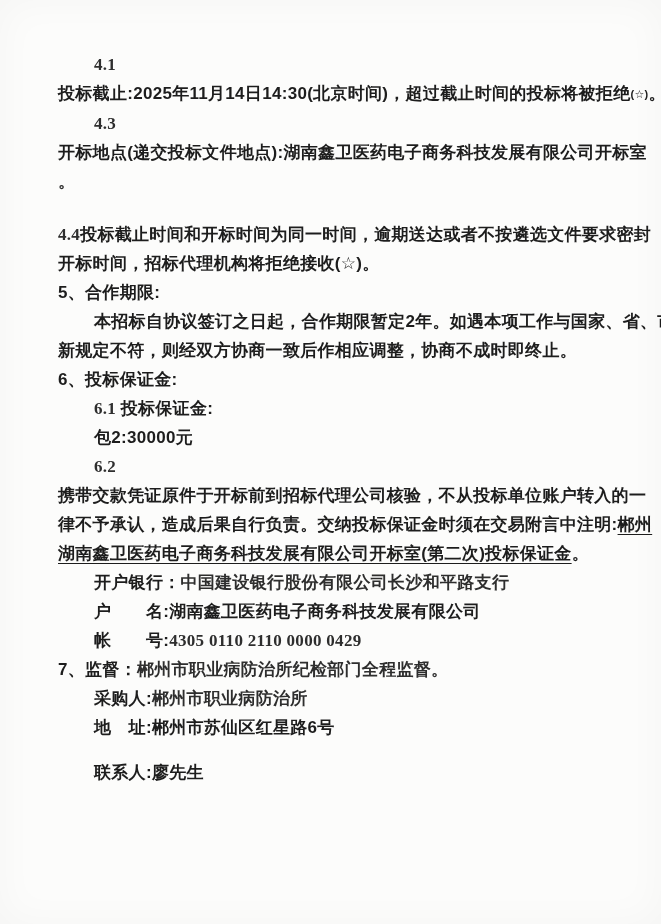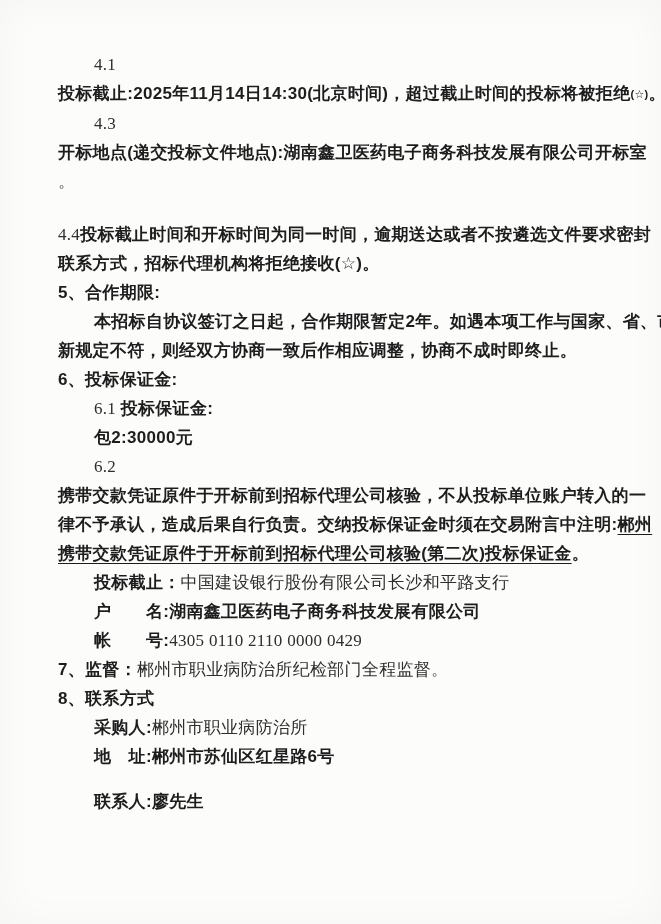--- a/index.html
+++ b/index.html
@@ -26,21 +26,21 @@
   
   .b {
     font-family: "Liberation Sans", "DejaVu Sans", sans-serif;
     font-weight: 700;
     color: #1d1d1d;
     margin-top: 24px;
   }
   
   .r {
     font-family: "Liberation Serif", "DejaVu Serif", serif;
-    font-weight: 400;
+    font-weight: 700;
     color: #2e2e2e;
   }
   .u { text-decoration: underline; text-underline-offset: 4px; text-decoration-thickness: 1px; }
   .st { font-size: 11px; vertical-align: 1px; }
   .gap-lg { height: 24px; }
   .gap-sm { height: 16px; }
 </style>
 </head>
 <body>
 
@@ -54,52 +54,51 @@
   <p class="line ind"><span class="r">4.3</span></p>
 
   <p class="line"><span class="b">开标地点(递交投标文件地点):湖南鑫卫医药电子商务科技发展有限公司开标室</span></p>
 
   <p class="line"><span class="r">。</span></p>
 
   <div class="gap-lg"></div>
 
   <p class="line"><span class="r">4.4</span><span class="b">投标截止时间和开标时间为同一时间，逾期送达或者不按遴选文件要求密封</span></p>
 
-  <p class="line"><span class="b">联系方式，招标代理机构将拒绝接收(☆)。</span></p>
+  <p class="line"><span class="b">开标时间，招标代理机构将拒绝接收(☆)。</span></p>
 
   <p class="line"><span class="b">5、合作期限:</span></p>
 
   <p class="line ind"><span class="b">本招标自协议签订之日起，合作期限暂定2年。如遇本项工作与国家、省、市</span></p>
 
   <p class="line"><span class="b">新规定不符，则经双方协商一致后作相应调整，协商不成时即终止。</span></p>
 
   <p class="line"><span class="b">6、投标保证金:</span></p>
 
   <p class="line ind"><span class="r">6.1 </span><span class="b">投标保证金:</span></p>
 
   <p class="line ind"><span class="b">包2:30000元</span></p>
 
   <p class="line ind"><span class="r">6.2</span></p>
 
 
   <p class="line"><span class="b">携带交款凭证原件于开标前到招标代理公司核验，不从投标单位账户转入的一</span></p>
 
   <p class="line"><span class="b">律不予承认，造成后果自行负责。交纳投标保证金时须在交易附言中注明:</span><span class="b u">郴州</span></p>
 
-  <p class="line"><span class="b u">携带交款凭证原件于开标前到招标代理公司核验(第二次)投标保证金</span><span class="b">。</span></p>
+  <p class="line"><span class="b u">湖南鑫卫医药电子商务科技发展有限公司开标室(第二次)投标保证金</span><span class="b">。</span></p>
 
-  <p class="line ind"><span class="b">投标截止：</span><span class="r">中国建设银行股份有限公司长沙和平路支行</span></p>
+  <p class="line ind"><span class="b">开户银行：</span><span class="r">中国建设银行股份有限公司长沙和平路支行</span></p>
 
   <p class="line ind"><span class="b">户　　名:</span><span class="b">湖南鑫卫医药电子商务科技发展有限公司</span></p>
 
   <p class="line ind"><span class="b">帐　　号:</span><span class="r">4305 0110 2110 0000 0429</span></p>
 
   <p class="line"><span class="b">7、监督：</span><span class="r">郴州市职业病防治所纪检部门全程监督。</span></p>
 
-  <p class="line"><span class="b">8、联系方式</span></p>
 
   <p class="line ind"><span class="b">采购人:</span><span class="r">郴州市职业病防治所</span></p>
 
   <p class="line ind"><span class="b">地　址:</span><span class="b">郴州市苏仙区红星路6号</span></p>
 
   <div class="gap-sm"></div>
 
   <p class="line ind"><span class="b">联系人:</span><span class="b">廖先生</span></p>
 
 

